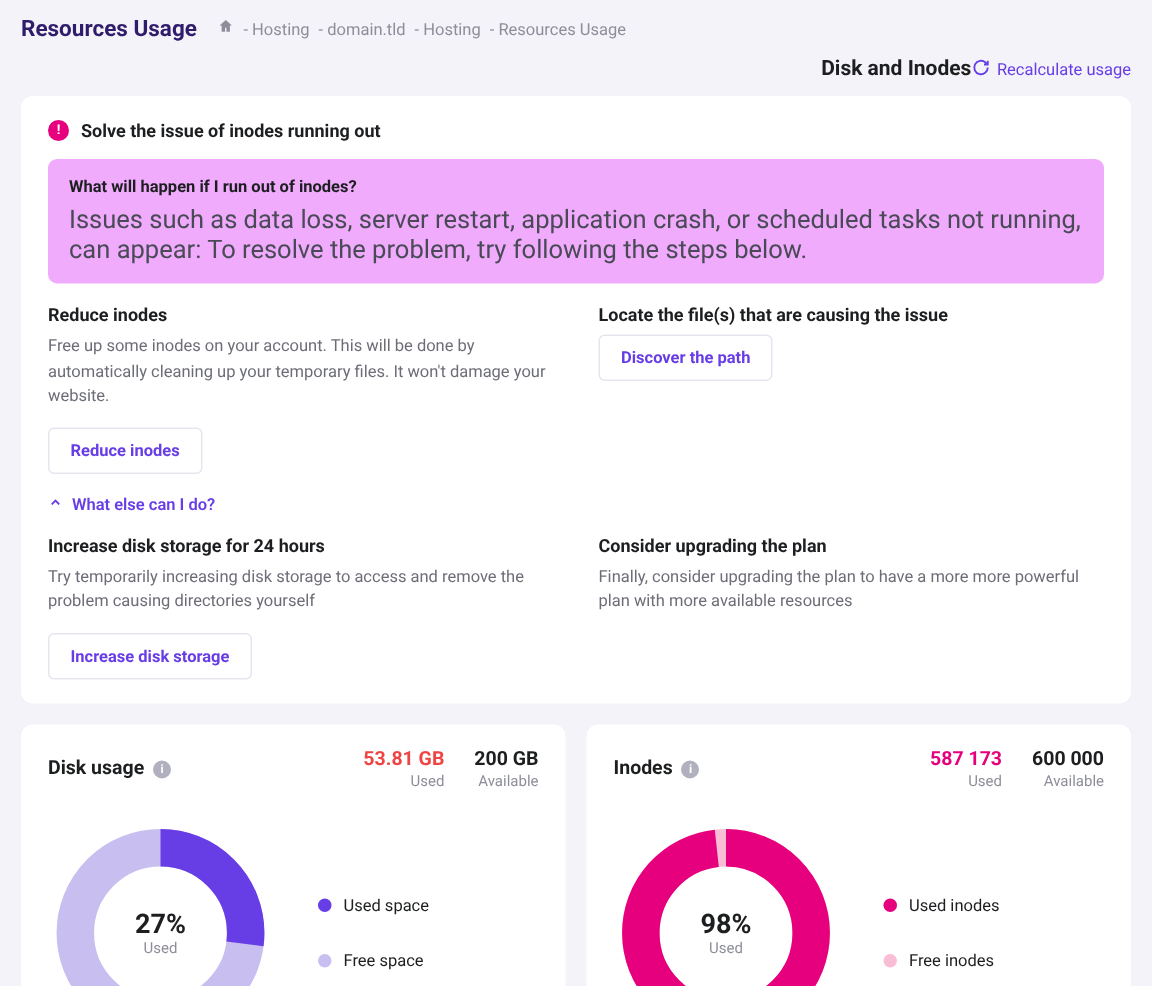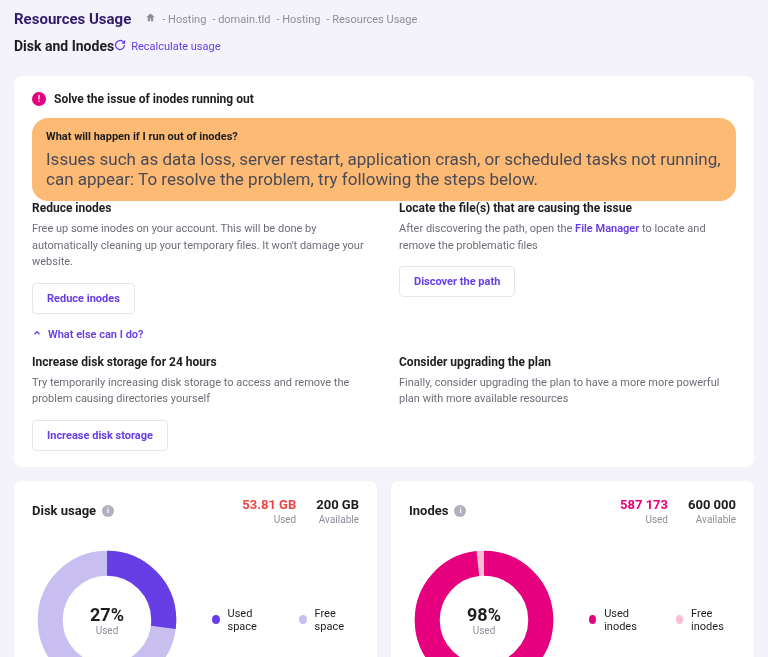--- a/index.html
+++ b/index.html
@@ -1,27 +1,27 @@
 <!DOCTYPE html>
 <html><head>
 <meta charset="utf-8">
 <style>
 *{margin:0;padding:0;box-sizing:border-box;font-family:-apple-system,BlinkMacSystemFont,"Segoe UI",Roboto,sans-serif}
 body{background:#f4f3fa;color:#1d1e20;font-size:12px;padding:10px 14px}
 .hdr{display:flex;align-items:center;gap:14px;margin-bottom:10px}
 .ttl{font-size:15px;font-weight:700;color:#2f1c6a}
 .crumbs{display:flex;align-items:center;gap:6px;color:#8e8e9a;font-size:11px}
 .crumbs span{color:#8e8e9a}
-.sub{display:flex;justify-content:flex-start;align-items:center;margin-bottom:22px}
+.sub{display:flex;justify-content:flex-end;align-items:center;margin-bottom:10px}
 .sub h2{font-size:14px;font-weight:700;color:#1d1e20}
 .recalc{color:#673de6;font-weight:400;font-size:11px;display:flex;align-items:center;gap:5px;cursor:pointer}
 .card{background:#fff;border-radius:8px;padding:16px 18px;margin-bottom:14px}
 .warn-hdr{display:flex;align-items:center;gap:8px;font-weight:700;font-size:12px;margin-bottom:12px}
 .warn-ic{width:14px;height:14px;border-radius:50%;background:#e6007e;color:#fff;display:flex;align-items:center;justify-content:center;font-size:9px;font-weight:700}
-.pink{background:#fdba74;border-radius:16px;padding:12px 14px;}
+.pink{background:#f0abfc;border-radius:6px;padding:12px 14px;margin-bottom:14px}
 .pink b{font-size:11px;display:block;margin-bottom:6px}
 .pink p{font-size:17px;color:#4a4a57}
 .cols{display:grid;grid-template-columns:1fr 1fr;gap:30px}
 .col h3{font-size:12px;font-weight:700;margin-bottom:6px}
 .col p{font-size:11px;color:#6d6d78;line-height:1.5;margin-bottom:12px}
 .col a{color:#673de6;font-weight:600;text-decoration:none}
 .btn{display:inline-block;padding:8px 14px;border:1px solid #e5e5ef;border-radius:4px;font-size:11px;font-weight:700;color:#673de6;background:#fff;cursor:pointer}
 .btn-p{background:#673de6;color:#fff;border-color:#673de6}
 .exp{color:#673de6;font-weight:600;font-size:11px;display:flex;align-items:center;gap:6px;margin:14px 0;cursor:pointer}
 .stats{display:grid;grid-template-columns:1fr 1fr;gap:14px}
@@ -33,21 +33,21 @@
 .nums .n{font-size:13px;font-weight:700}
 .nums .l{font-size:10px;color:#8e8e9a;margin-top:2px}
 .used-p{color:#ef4444}
 .used-r{color:#e6007e}
 .body{display:flex;align-items:center;gap:30px;margin-top:20px}
 .donut{position:relative;width:150px;height:150px}
 .donut svg{width:150px;height:150px;transform:rotate(-90deg)}
 .dcent{position:absolute;top:50%;left:50%;transform:translate(-50%,-50%);text-align:center}
 .dcent .pct{font-size:18px;font-weight:700}
 .dcent .lbl{font-size:10px;color:#8e8e9a}
-.legend{display:flex;flex-direction:row;gap:24px}
+.legend{display:flex;flex-direction:column;gap:24px}
 .li{display:flex;align-items:center;gap:8px;font-size:11px}
 .dot{width:9px;height:9px;border-radius:50%}
 </style>
 </head>
 <body>
 
 <div class="hdr">
   <div class="ttl">Resources Usage</div>
   <div class="crumbs">
     <span>
@@ -85,21 +85,20 @@
     <p>Issues such as data loss, server restart, application crash, or scheduled tasks not running, can appear: To resolve the problem, try following the steps below.</p>
   </div>
   <div class="cols">
     <div class="col">
       <h3>Reduce inodes</h3>
       <p>Free up some inodes on your account. This will be done by automatically cleaning up your temporary files. It won't damage your website.</p>
       <span class="btn">Reduce inodes</span>
     </div>
     <div class="col">
       <h3>Locate the file(s) that are causing the issue</h3>
-      <p><span>After discovering the path, open the </span><a href="#">File Manager</a><span> to locate and remove the problematic files</span></p>
       <span class="btn">Discover the path</span>
     </div>
   </div>
   <div class="exp">
     <span>
       <svg width="10" height="10" viewBox="0 0 24 24" fill="none" stroke="#673de6" stroke-width="3">
           <path d="M6 15l6-6 6 6"></path>
         </svg>
     </span>
     <span>What else can I do?</span>

